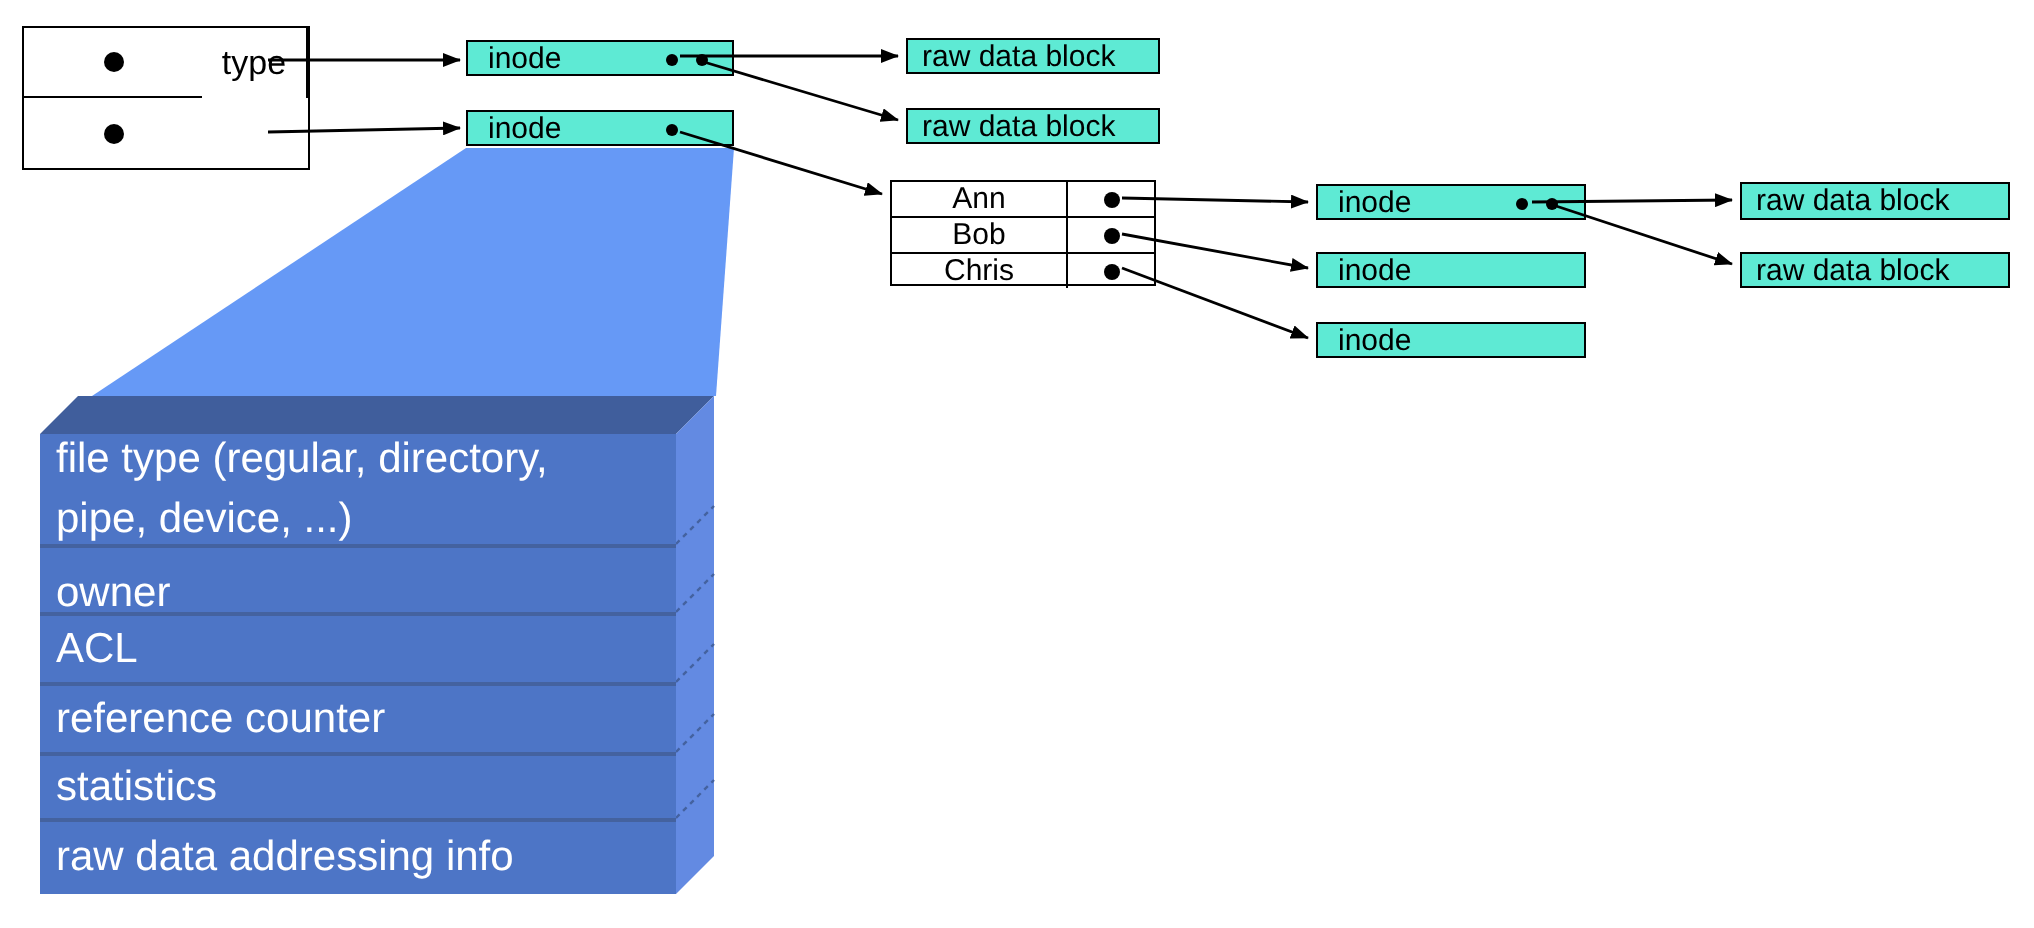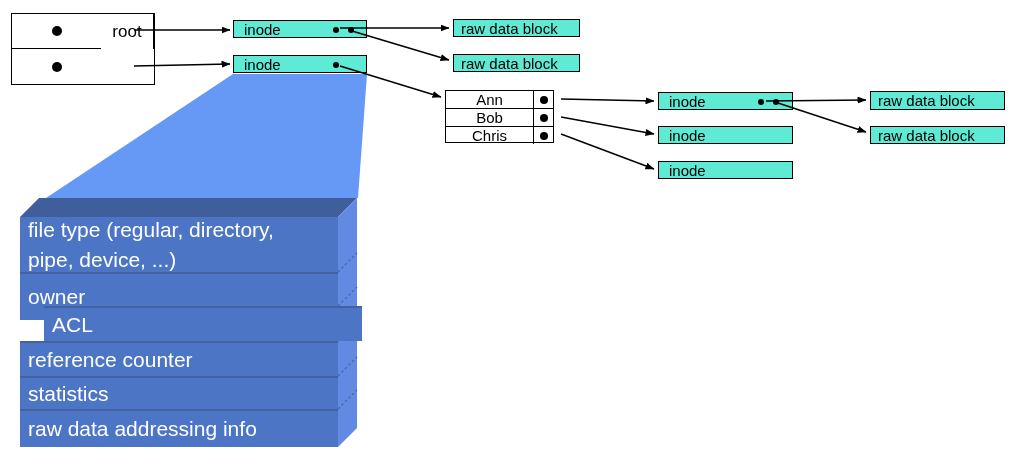--- a/index.html
+++ b/index.html
@@ -15,21 +15,21 @@
   }
   .box .lbl{padding-left:10px;}
   .rawbox .lbl{padding-left:7px;font-size:15px;}
   .idot{position:absolute;width:6px;height:6px;border-radius:50%;background:#000;top:6px;}
   
   .tbl{position:absolute;border:1.7px solid #000;box-sizing:border-box;display:grid;background:#fff;}
   .tbl .cell{display:flex;align-items:center;justify-content:center;box-sizing:border-box;}
   .tbl .name{border-right:1.7px solid #000;}
   .tbl .rb{border-bottom:1.7px solid #000;}
   .root-tbl{left:11px;top:13px;width:144px;height:72px;grid-template-columns:89px 1fr;grid-auto-rows:1fr;font-size:17px;}
-  .home-tbl{left:445px;top:90px;width:109px;height:53px;grid-template-columns:88px 1fr;grid-auto-rows:1fr;font-size:15px;}
+  .home-tbl{left:445px;top:90px;width:133px;height:53px;grid-template-columns:88px 1fr;grid-auto-rows:1fr;font-size:15px;}
   .dot10{width:10px;height:10px;border-radius:50%;background:#000;}
   .dot8{width:8px;height:8px;border-radius:50%;background:#000;}
   .caption{position:absolute;left:23px;top:96px;font-size:17px;}
   
   .slab{
     position:absolute;left:20px;width:318px;box-sizing:border-box;
     background:var(--stack-front);color:var(--stack-text);
     display:flex;align-items:center;padding:0 14px 0 8px;font-size:21px;line-height:1.4;
   }
   .slab.sep{border-top:2px solid var(--stack-divider);}
@@ -50,21 +50,21 @@
     <line x1="338" y1="306" x2="357" y2="287" class="strip-div"></line>
     <line x1="338" y1="341" x2="357" y2="322" class="strip-div"></line>
     <line x1="338" y1="376" x2="357" y2="357" class="strip-div"></line>
     <line x1="338" y1="409" x2="357" y2="390" class="strip-div"></line>
   </svg>
 
   <div class="tbl root-tbl">
     <div class="cell rb">
         <span class="dot10"></span>
       </div>
-    <div class="cell name">root</div>
+    <div class="cell name">type</div>
     <div class="cell">
         <span class="dot10"></span>
       </div>
   </div>
 
   <div class="box" style="left:233px;top:20px;width:134px;height:18px;">
     <span class="lbl">inode</span>
     <span class="idot" style="left:99px;"></span>
     <span class="idot" style="left:114px;"></span>
   </div>
@@ -109,21 +109,21 @@
 
   <div class="box rawbox" style="left:870px;top:91px;width:135px;height:19px;">
     <span class="lbl">raw data block</span>
   </div>
   <div class="box rawbox" style="left:870px;top:126px;width:135px;height:18px;">
     <span class="lbl">raw data block</span>
   </div>
 
   <div class="slab" style="top:217px;height:55px;">file type (regular, directory, pipe, device, ...)</div>
   <div class="slab sep" style="top:272px;height:48px;">owner</div>
-  <div class="slab sep" style="top:306px;height:35px;margin-left:24px;">ACL</div>
+  <div class="slab sep" style="top:306px;height:35px;">ACL</div>
   <div class="slab sep" style="top:341px;height:35px;">reference counter</div>
   <div class="slab sep" style="top:409px;height:38px;">raw data addressing info</div>
   <div class="slab sep" style="top:376px;height:33px;">statistics</div>
 
   <svg class="layer" width="1017" height="464" viewBox="0 0 1017 464">
     <defs>
       <marker id="ah" markerWidth="9" markerHeight="7" refX="8.5" refY="3.5" orient="auto" markerUnits="userSpaceOnUse">
         <path d="M0,0 L9,3.5 L0,7 z" class="ah-fill"></path>
       </marker>
     </defs>

